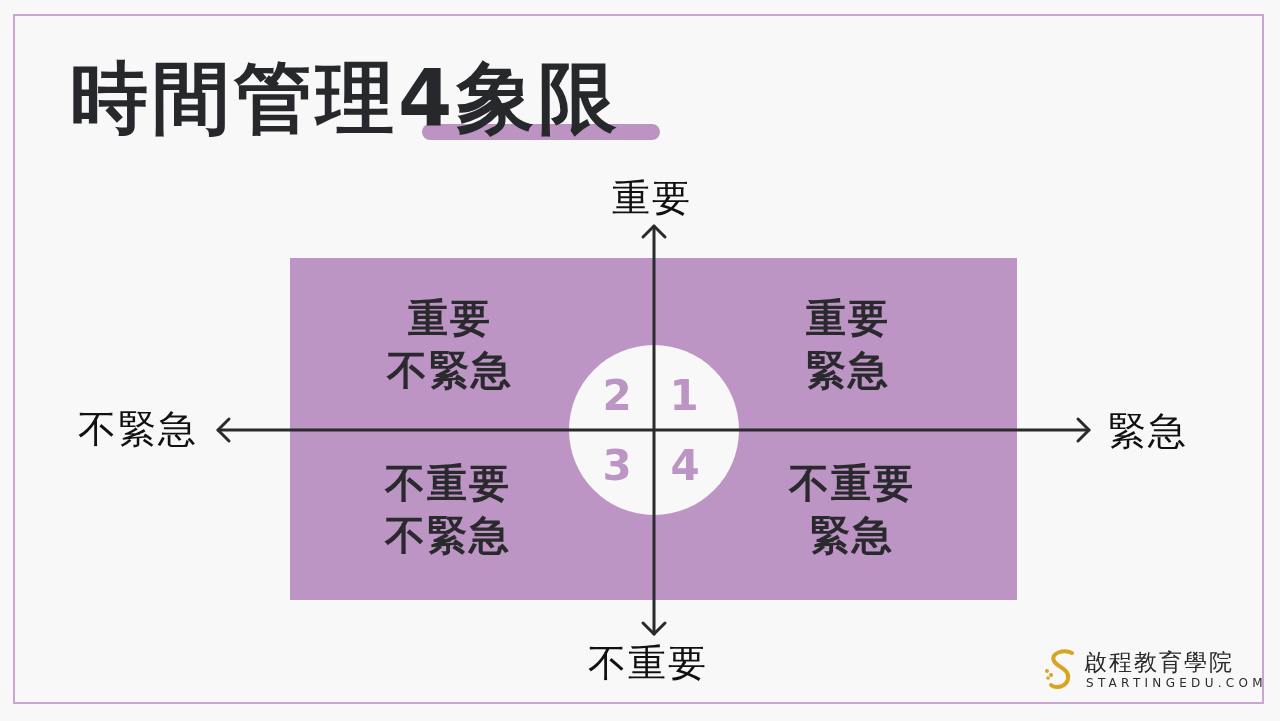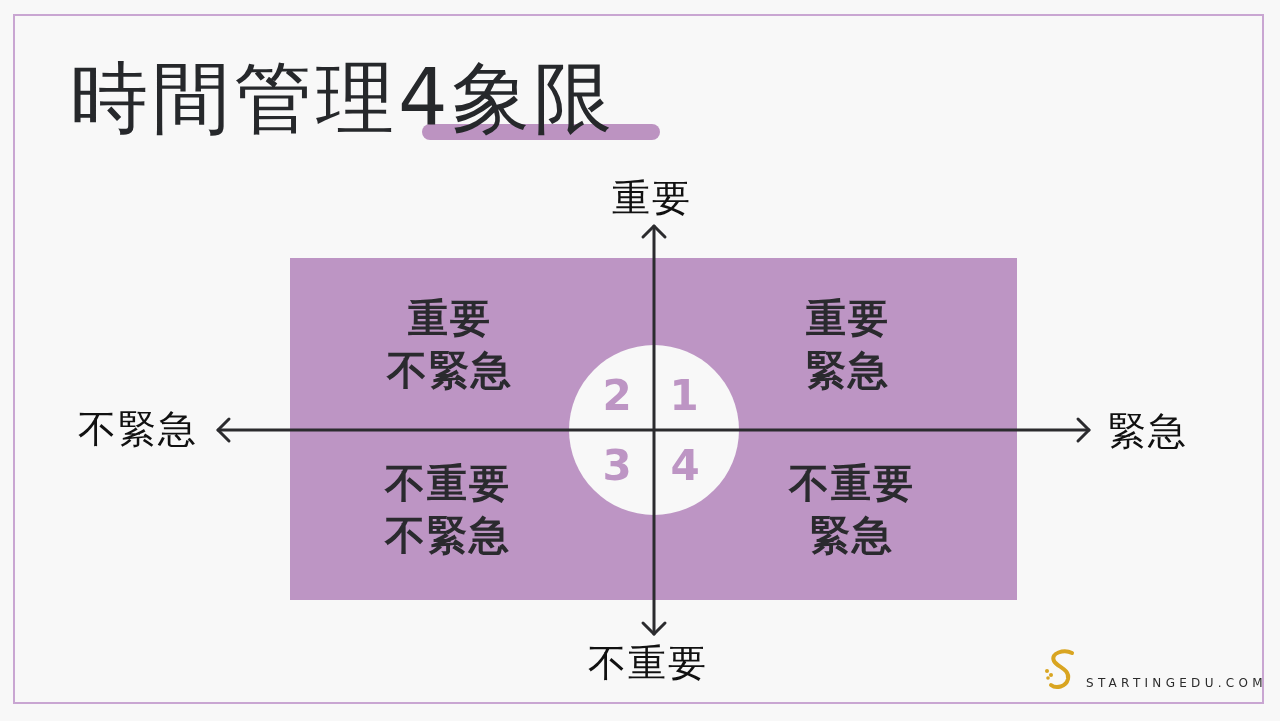--- a/index.html
+++ b/index.html
@@ -16,21 +16,21 @@
       box-sizing: border-box;
     }
     .title-wrap { position: absolute; left: 70px; top: 52px; height: 100px; }
     .title-highlight {
       position: absolute; left: 352px; top: 72px;
       width: 238px; height: 16px; border-radius: 8px;
       background: #bc93c1;
     }
     .title {
       position: relative;
-      font-size: 78px; font-weight: normal; color: #26282b;
+      font-size: 78px; font-weight: bold; color: #26282b;
       letter-spacing: 4px; line-height: 92px; white-space: nowrap;
     }
     .quad-bg {
       position: absolute; left: 290px; top: 258px;
       width: 727px; height: 342px; background: #bd95c4;
     }
     .center-circle {
       position: absolute; left: 569px; top: 345px;
       width: 170px; height: 170px; border-radius: 50%;
       background: #f8f8f8;
@@ -109,14 +109,15 @@
 <div class="axis-label" style="left:78px; top:407px;">不緊急</div>
 <div class="axis-label" style="left:1108px; top:409px;">緊急</div>
 
 <div class="logo">
   <svg width="40" height="46" viewBox="0 0 40 46" style="position:absolute;left:0;top:2px;">
     <path d="M30 6 C22 2, 8 6, 12 14 C15 20, 28 22, 26 32 C24 40, 14 42, 9 38" stroke="#d9a521" stroke-width="4" fill="none" stroke-linecap="round"></path>
     <circle cx="5" cy="24" r="2" fill="#d9a521"></circle>
     <circle cx="9" cy="28" r="2" fill="#d9a521"></circle>
     <circle cx="6" cy="31" r="1.8" fill="#d9a521"></circle>
   </svg>
+  <div class="logo-cn">啟程教育學院</div>
   <div class="logo-en">STARTINGEDU.COM</div>
 </div>
 
 </body></html>

